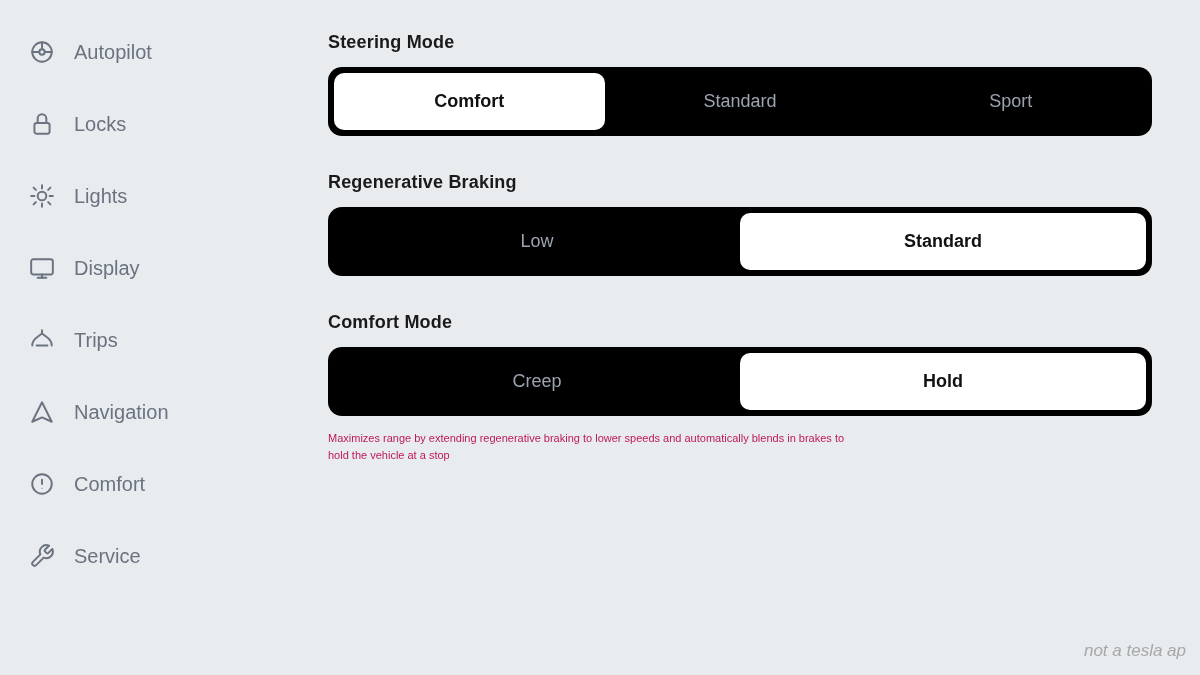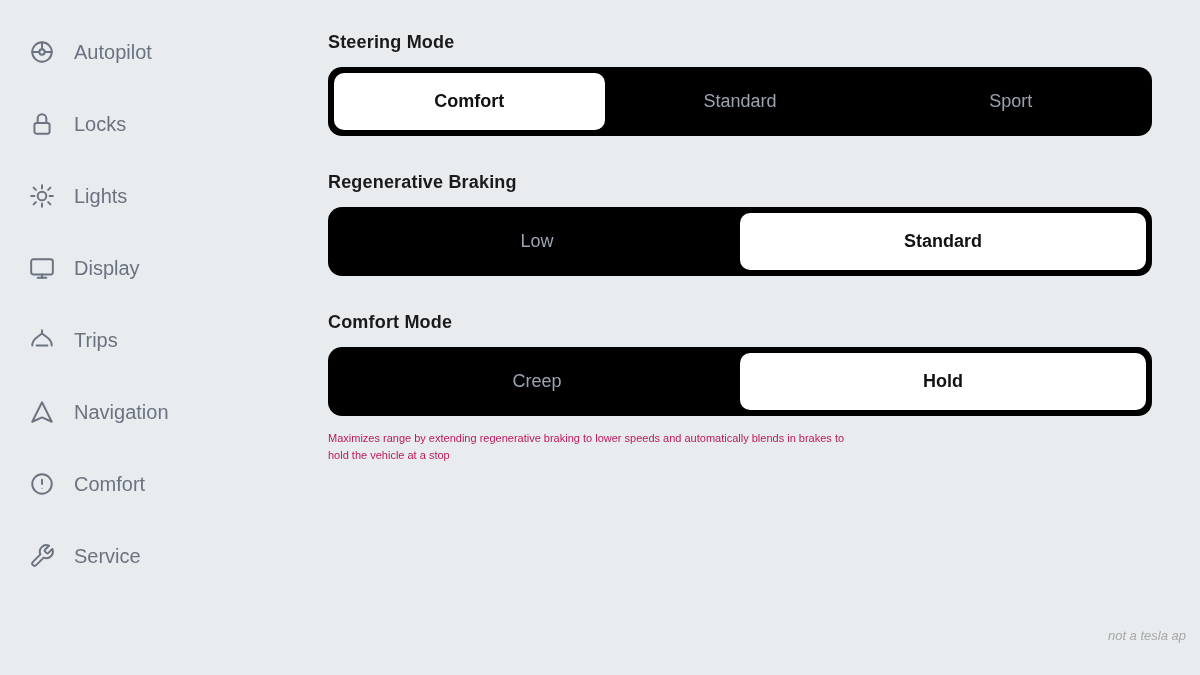--- a/index.html
+++ b/index.html
@@ -113,23 +113,23 @@
     .description {
       font-size: 11px;
       color: #be185d;
       line-height: 1.55;
       max-width: 520px;
     }
 
     
     .watermark {
       position: fixed;
-      bottom: 32px;
+      bottom: 14px;
       right: 14px;
-      font-size: 13px;
+      font-size: 17px;
       color: rgba(100,100,100,0.5);
       font-style: italic;
       pointer-events: none;
     }
   </style>
 </head>
 <body>
 
 <nav class="sidebar">
 

